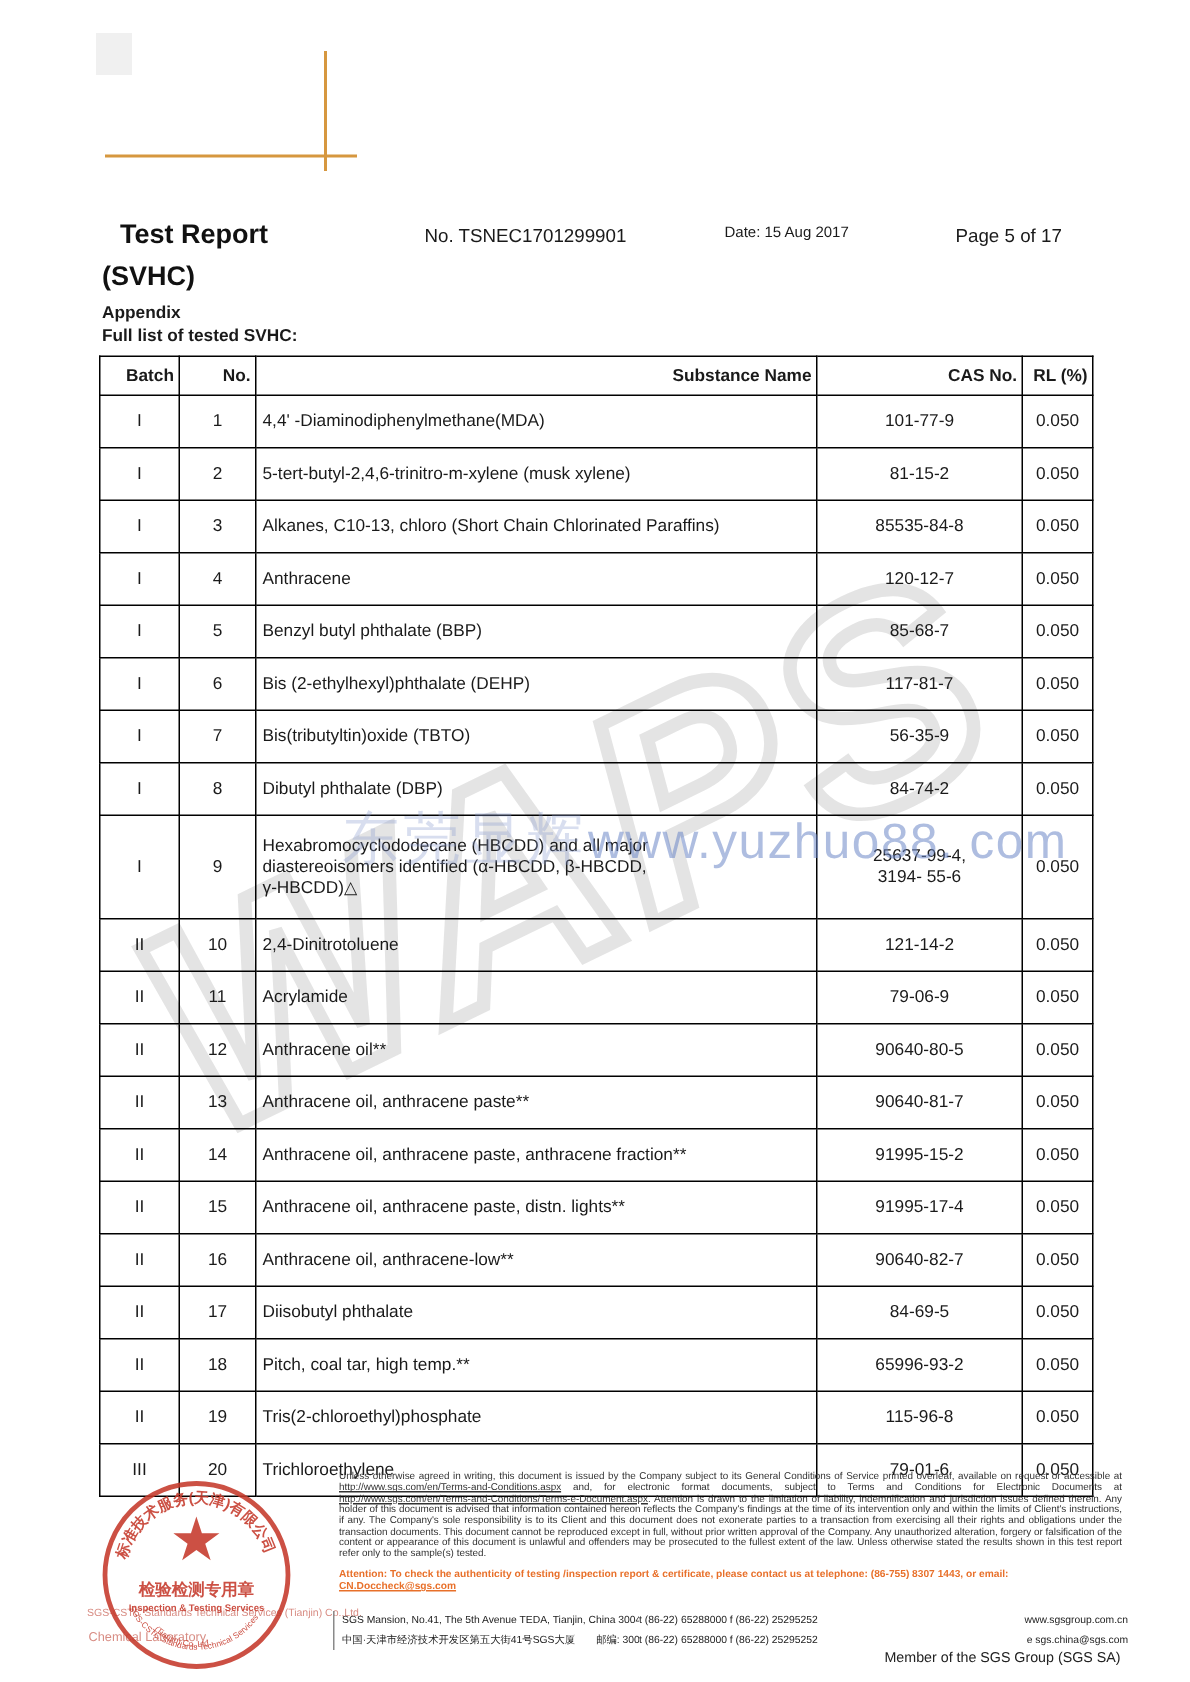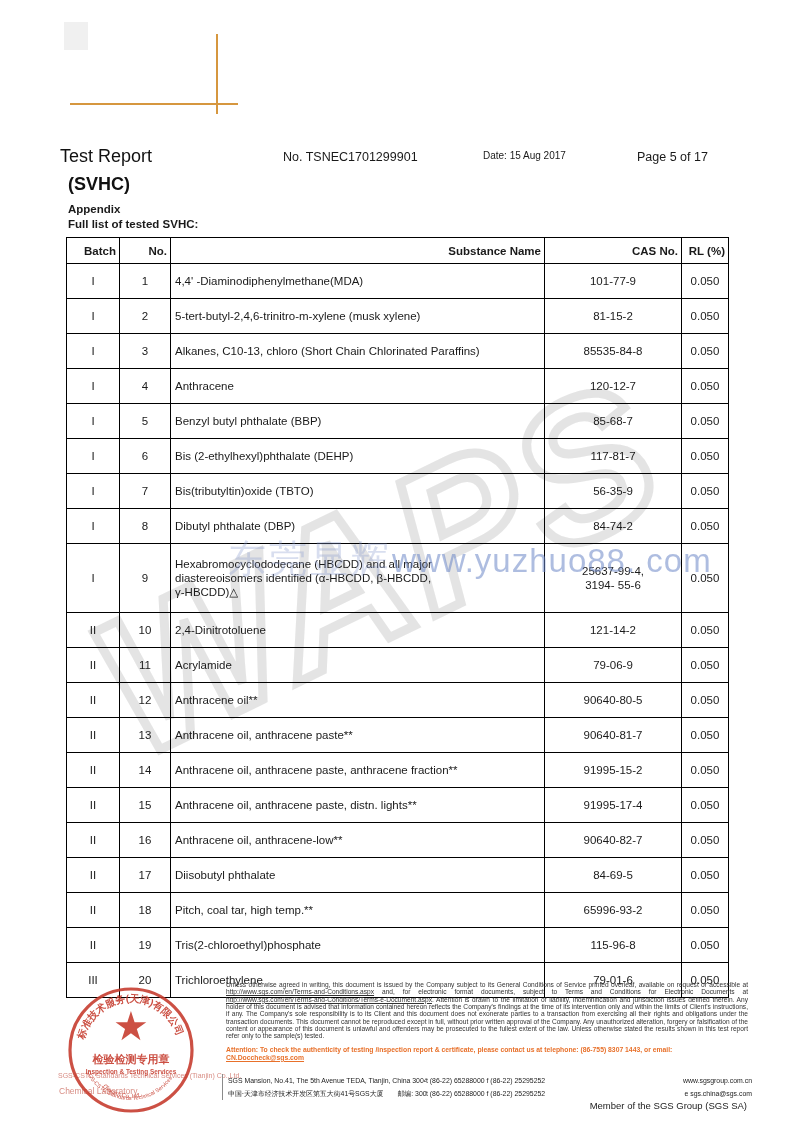--- a/index.html
+++ b/index.html
@@ -7,21 +7,21 @@
         font-family:"Liberation Sans",sans-serif;color:#1a1a1a;}
 
   
   .logo-ghost{position:absolute;left:64px;top:22px;width:24px;height:28px;background:#f0f0f0;}
   .logo-text{position:absolute;left:97px;top:26px;font-size:64px;font-weight:bold;
              letter-spacing:-3px;color:#8f8f8f;line-height:1;}
   .logo-hline{position:absolute;left:70px;top:103px;width:168px;height:2px;background:#d6973f;}
   .logo-vline{position:absolute;left:216px;top:34px;width:2px;height:80px;background:#d6973f;}
 
   
-  .title{position:absolute;left:60px;top:146px;font-size:18px;font-weight:normal;color:#111;}
+  .title{position:absolute;left:80px;top:146px;font-size:18px;font-weight:bold;color:#111;}
   .report-no{position:absolute;left:283px;top:150px;font-size:12.5px;}
   .report-date{position:absolute;left:483px;top:150px;font-size:10px;}
   .page-info{position:absolute;left:637px;top:150px;font-size:12.5px;}
   .subtitle{position:absolute;left:68px;top:174px;font-size:18px;font-weight:bold;color:#111;}
   .appendix{position:absolute;left:68px;top:203px;font-size:11.5px;font-weight:bold;}
   .list-title{position:absolute;left:68px;top:218px;font-size:11.5px;font-weight:bold;}
 
   
   table.svhc{position:absolute;left:66px;top:237px;width:662px;border-collapse:collapse;
              z-index:1;background:transparent;table-layout:fixed;}

